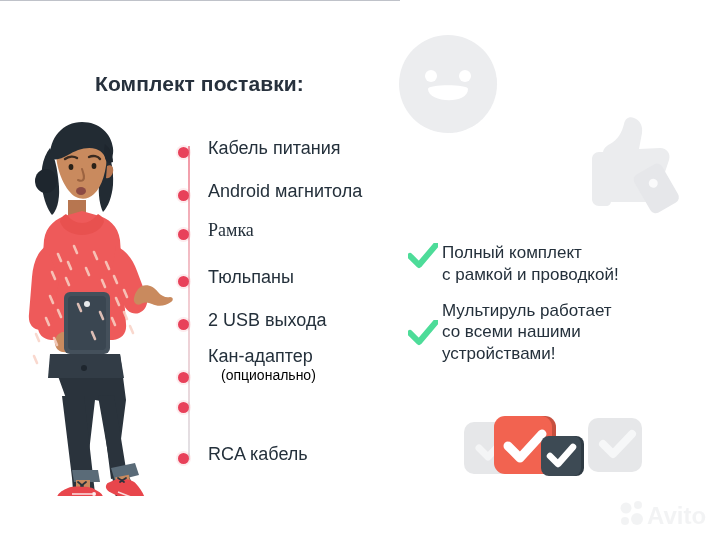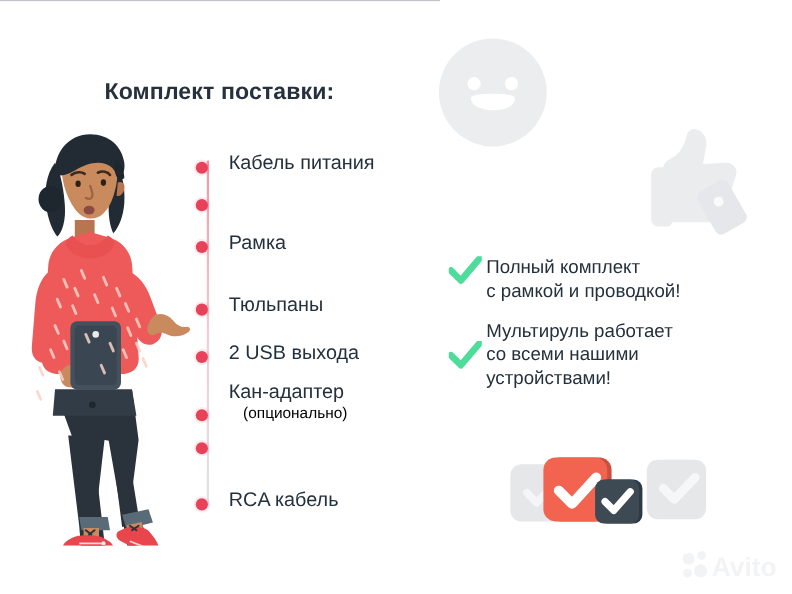--- a/index.html
+++ b/index.html
@@ -53,21 +53,21 @@
   .spec-text-wrap { display:flex; flex-direction:column; }
   .spec-label {
     font-size:18px; color:#24303B; white-space:nowrap; line-height:1.12;
   }
   .spec-sub {
     font-size:14px; color:#000000; white-space:nowrap;
     line-height:1.15; margin-left:13px; margin-top:1px;
   }
 
   
-  #benefits { position:absolute; left:408px; top:232px; width:300px; }
+  #benefits { position:absolute; left:408px; top:242px; width:300px; }
   .benefit { display:flex; align-items:flex-start; margin-bottom:14px; }
   .benefit:last-child { margin-bottom:0;align-items:center; }
   .check-mark { flex:0 0 30px; width:30px; height:26px; margin-right:4px; margin-top:1px; }
   .benefit-text {
     font-size:17px; color:#24303B; line-height:1.28; font-weight:normal;
     white-space:pre-line;
   }
 </style>
 </head>
 <body>
@@ -229,23 +229,26 @@
 
     <div class="spec-item" style="top:8px;">
       <span class="spec-dot"></span>
       <span class="spec-text-wrap">
         <span class="spec-label">Кабель питания</span>
       </span>
     </div>
 
     <div class="spec-item" style="top:51px;">
       <span class="spec-dot"></span>
-    </div>
-
-    <div class="spec-item" style="top:80px;">
+      <span class="spec-text-wrap">
+        <span class="spec-label">Android магнитола</span>
+      </span>
+    </div>
+
+    <div class="spec-item" style="top:90px;font-family:Liberation Serif, serif;">
       <span class="spec-dot"></span>
       <span class="spec-text-wrap">
         <span class="spec-label">Рамка</span>
       </span>
     </div>
 
     <div class="spec-item" style="top:137px;">
       <span class="spec-dot"></span>
       <span class="spec-text-wrap">
         <span class="spec-label">Тюльпаны</span>

